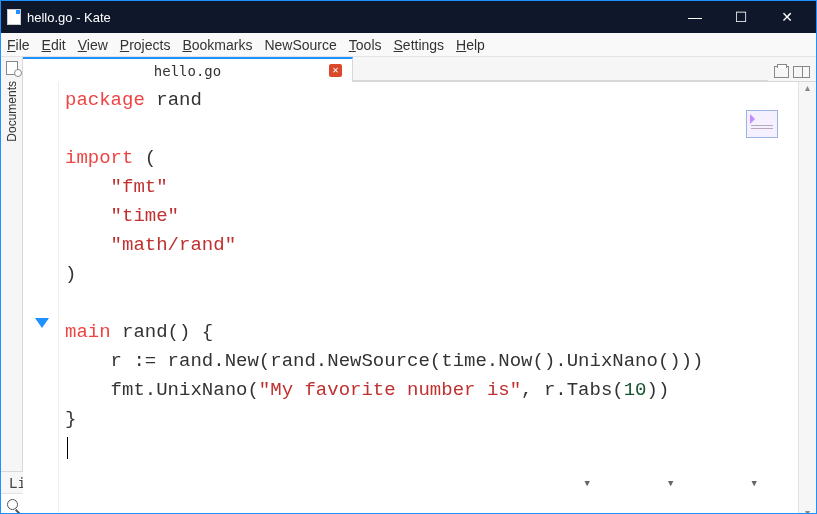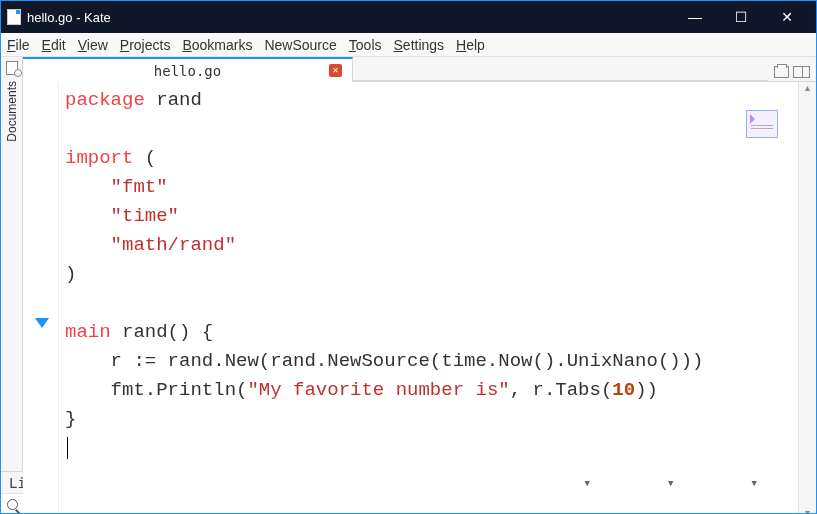--- a/index.html
+++ b/index.html
@@ -152,21 +152,21 @@
     font-family: "Consolas", "Courier New", monospace;
     font-size: 19px;
     line-height: 29px;
     padding: 4px 6px;
     color: #333;
     white-space: pre;
     position: relative;
   }
   .kw { color: #ef4444; font-weight: normal; }
   .str { color: #c03030; }
-  .num { color: #c2410c; font-weight: bold; }
+  .num { color: #14532d; }
   .cursor {
     display: inline-block;
     width: 1px; height: 22px;
     background: #000;
     vertical-align: text-bottom;
     margin-left: 2px;
   }
   .right-rail {
     width: 18px;
     border-left: 1px solid #e3e3e3;
@@ -302,21 +302,21 @@
       <div class="code"><span class="kw">package</span><span> rand</span>
 
 <span class="kw">import</span><span> (</span>
 <span class="str">    "fmt"</span>
 <span class="str">    "time"</span>
 <span class="str">    "math/rand"</span>
 <span>)</span>
 
 <span class="kw">main</span><span> rand() {</span>
 <span>    r := rand.New(rand.NewSource(time.Now().UnixNano()))</span>
-<span>    fmt.Println(</span><span class="str">"My favorite number is"</span><span>, r.Tabs(</span><span class="num">10</span><span>))</span>
+<span>    fmt.UnixNano(</span><span class="str">"My favorite number is"</span><span>, r.Tabs(</span><span class="num">10</span><span>))</span>
 <span>}</span>
 <span class="cursor"></span>
         <div class="minimap"></div>
       </div>
       <div class="right-rail">
         <div class="scroll-up">▴</div>
         <div class="scroll-down">▾</div>
       </div>
     </div>
   </div>

